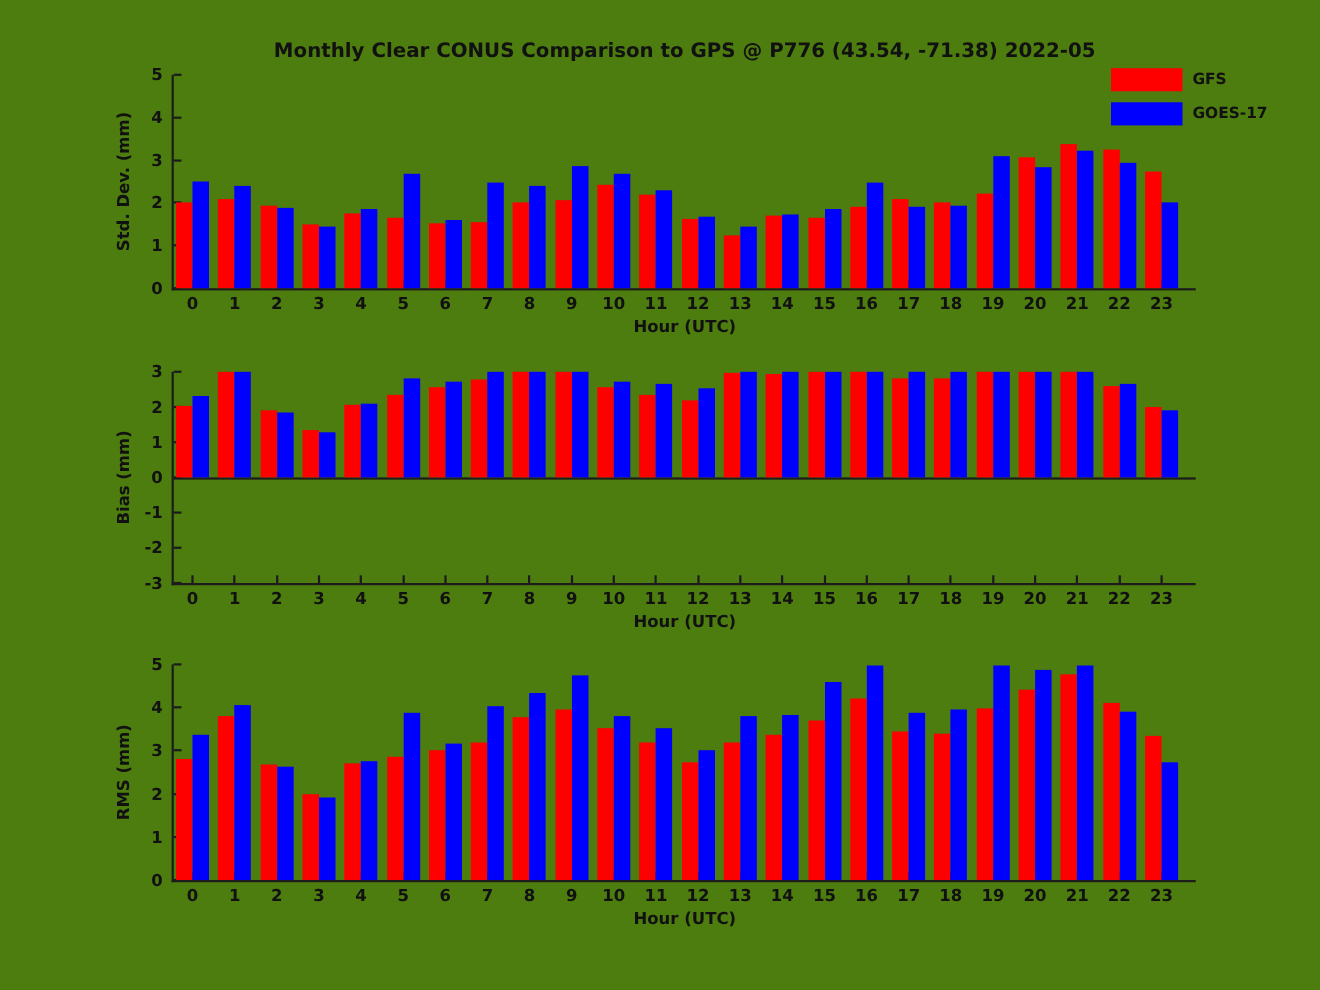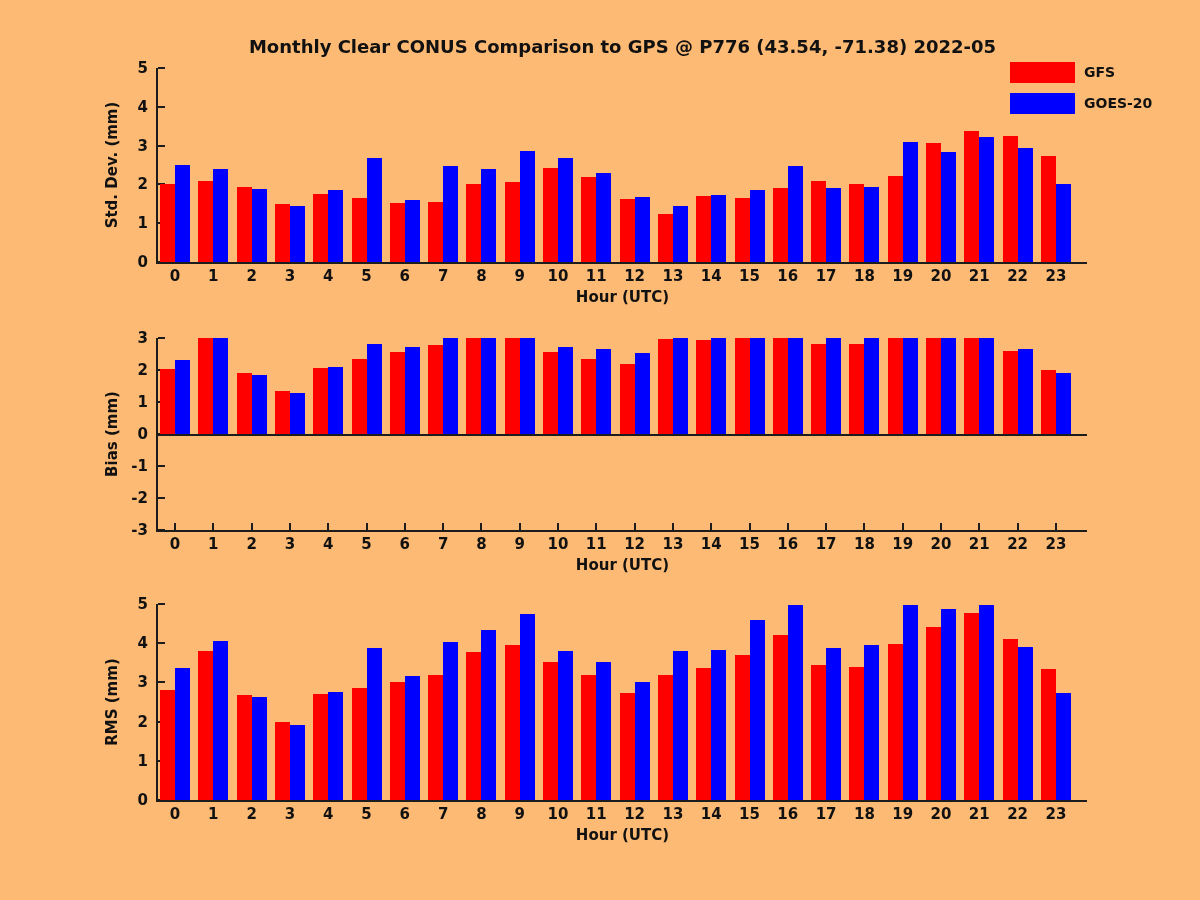--- a/index.html
+++ b/index.html
@@ -1,17 +1,17 @@
 <!DOCTYPE html>
 <html><head>
 <meta charset="utf-8">
 <style>
   html,body{margin:0;padding:0;background:#fff;}
   #fig{
-    position:relative;width:1200px;height:900px;background:#fdba74;
+    position:relative;width:1200px;height:900px;background:#4d7c0f;
     font-family:"DejaVu Sans","Liberation Sans",sans-serif;
     font-weight:bold;color:#111;overflow:hidden;
   }
   .title{
     position:absolute;left:158px;top:36px;width:929px;
     text-align:center;font-size:18px;white-space:nowrap;
   }
   .plot{
     position:absolute;width:929px;
     border-left:2px solid #1c1c1c;border-bottom:2px solid #1c1c1c;
@@ -47,21 +47,21 @@
 <div id="fig">
   <div class="title">Monthly Clear CONUS Comparison to GPS @ P776 (43.54, -71.38) 2022-05</div>
 
   <div id="legend">
     <div class="leg-row">
       <div class="leg-swatch" style="background: rgb(255, 0, 0);"></div>
       <div class="leg-label">GFS</div>
     </div>
     <div class="leg-row">
       <div class="leg-swatch" style="background: rgb(0, 0, 255);"></div>
-      <div class="leg-label">GOES-20</div>
+      <div class="leg-label">GOES-17</div>
     </div>
   </div>
 
   <div class="ylabel" id="ylab0" style="left: 112px; top: 165px;">Std. Dev. (mm)</div>
   <div class="ylabel" id="ylab1" style="left: 112px; top: 434px;">Bias (mm)</div>
   <div class="ylabel" id="ylab2" style="left: 112px; top: 702px;">RMS (mm)</div>
 
   <div class="plot" id="plot0" style="left: 156px; top: 68px; height: 194px;">
     <div class="xlabel" style="top: 220px;">Hour (UTC)</div>
   <div class="tick-y" style="bottom: -1px;"></div>

